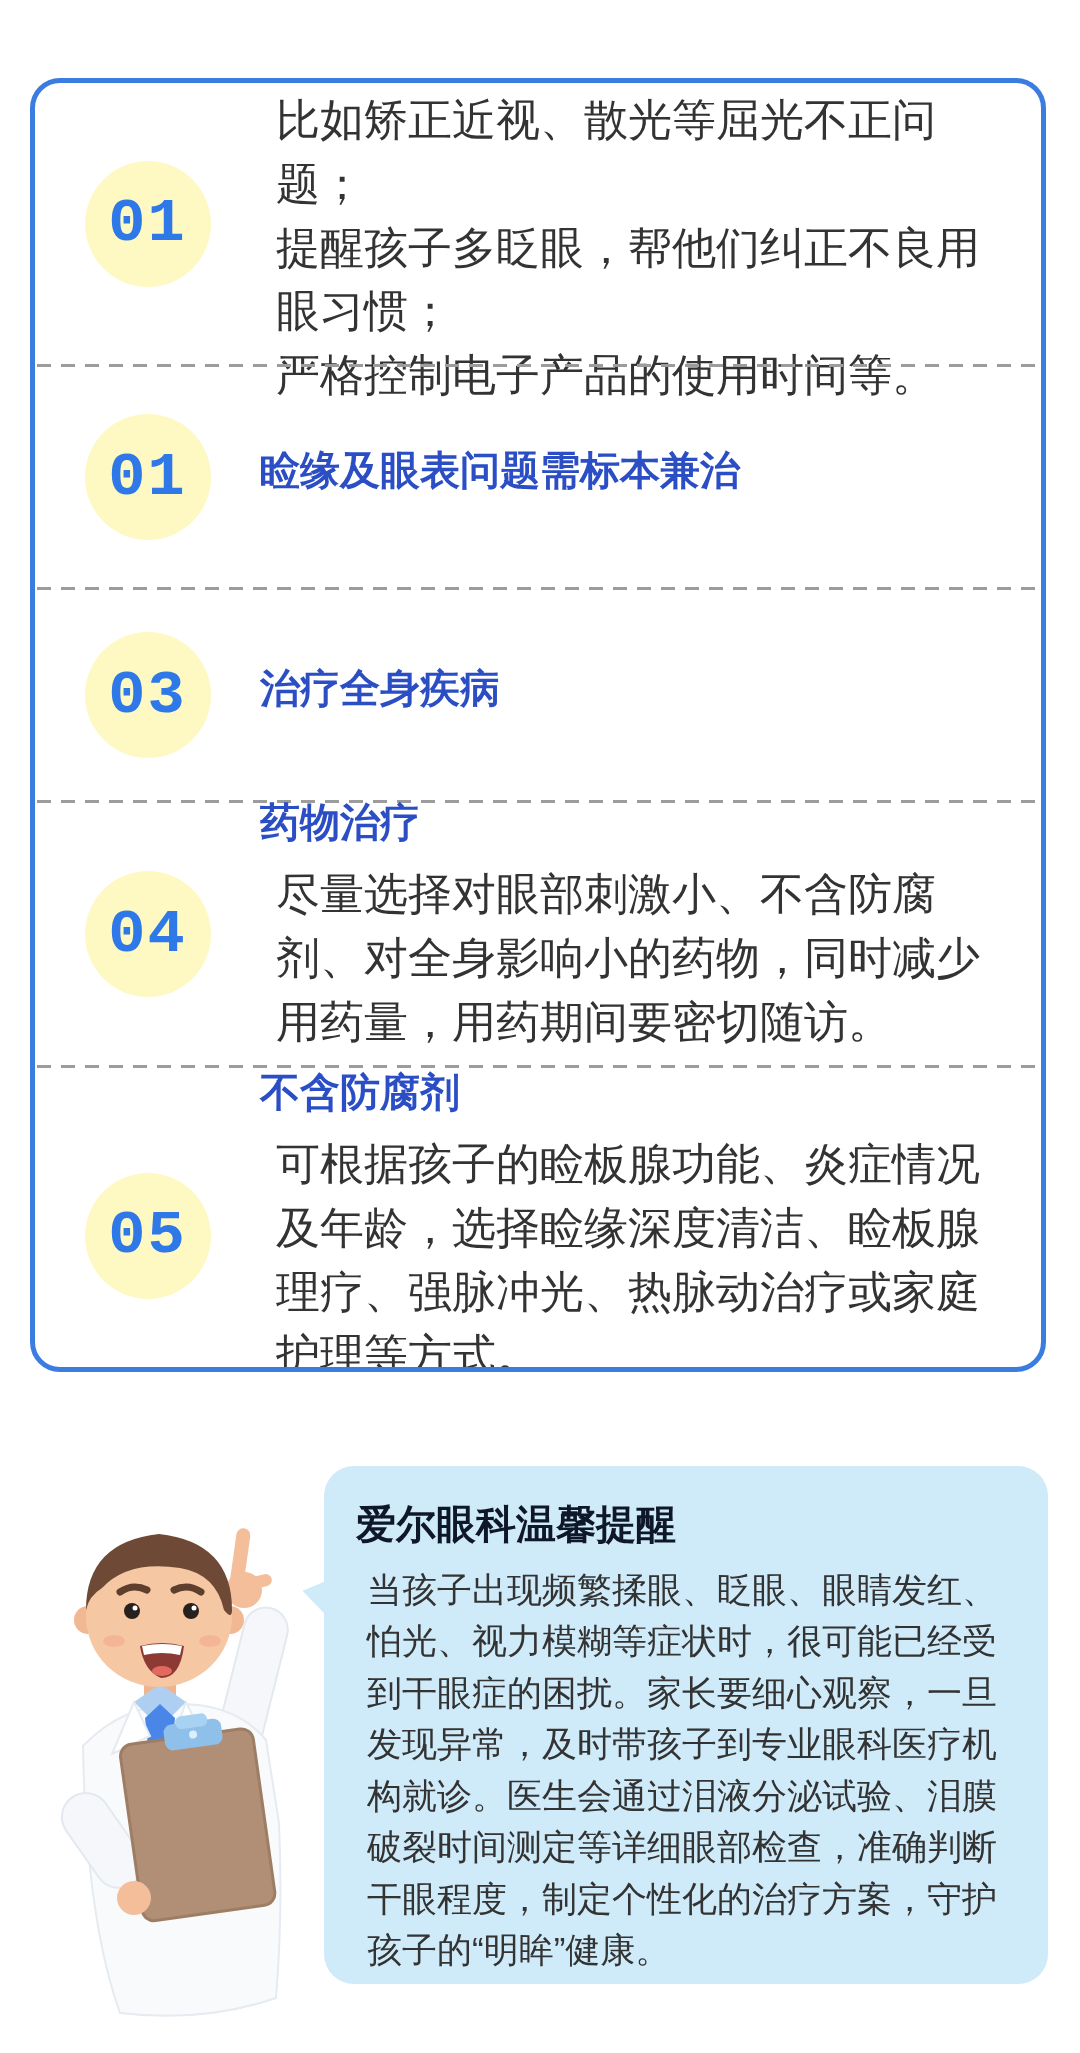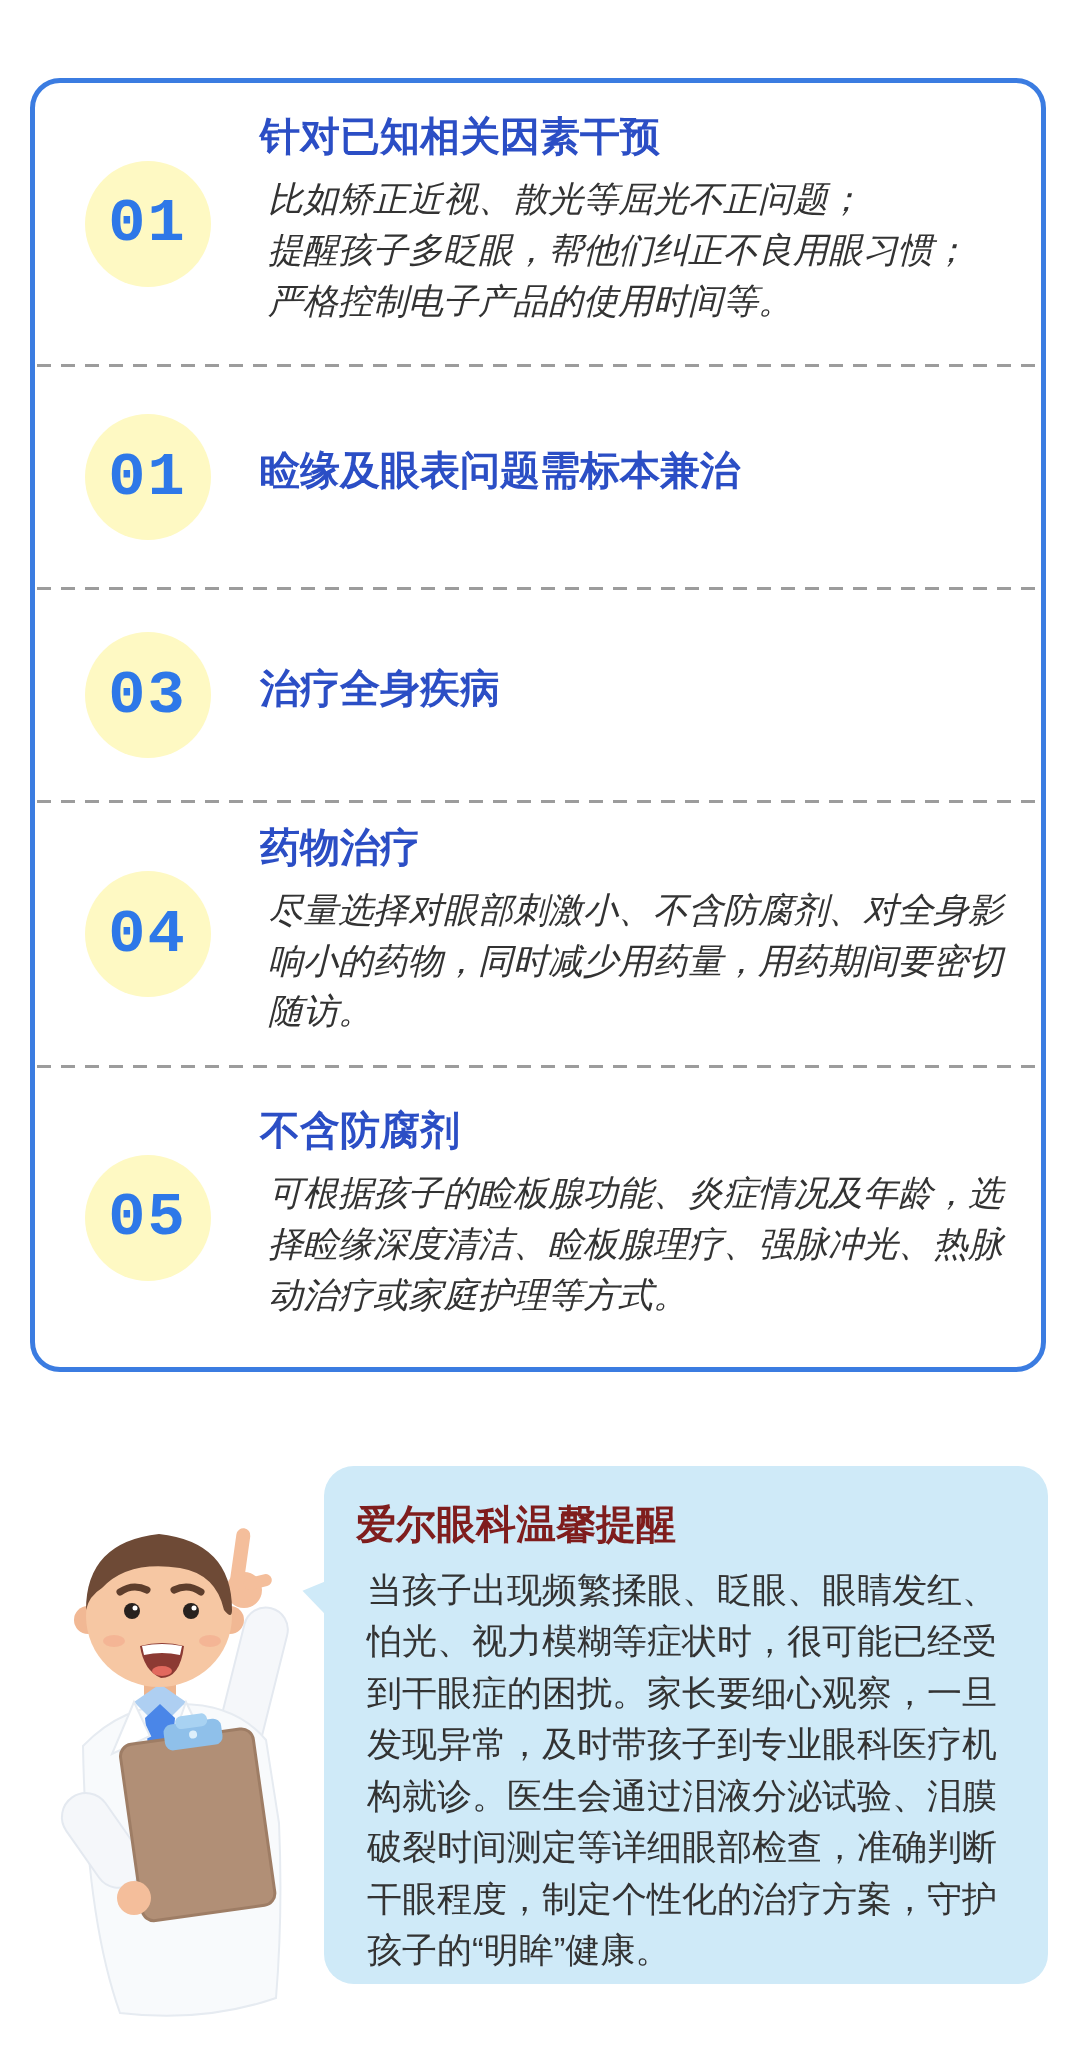--- a/index.html
+++ b/index.html
@@ -42,43 +42,43 @@
     font-family:"Liberation Mono", monospace;
     font-weight:bold; font-size:62px; letter-spacing:2px;
     color:#2e78e8;
   }
   .content-col { flex:1; padding-right:16px; }
   .item-title {
     font-size:40px; font-weight:bold; color:#2b4ec5;
     margin:0 0 14px 0; line-height:1.2;
   }
   .item-body {
-    font-size:35px; color:#333333; line-height:1.45;
-    margin:8px; white-space:pre-line;font-style:italic;
+    font-size:44px; color:#333333; line-height:1.45;
+    margin:16px; white-space:pre-line;
   }
 
   
   .reminder-bubble {
     position:absolute; left:324px; top:1466px;
     width:724px; height:518px;
     box-sizing:border-box;
     background:#cfeaf8;
     border-radius:30px;
     padding:34px 36px 0 32px;
   }
   .bubble-tail {
     position:absolute; left:-22px; top:112px;
     width:0; height:0;
     border-style:solid;
     border-width:14px 26px 22px 0;
     border-color:transparent #cfeaf8 transparent transparent;
     transform:rotate(6deg);
   }
   .reminder-title {
-    font-size:40px; font-weight:bold; color:#7f1d1d;
+    font-size:40px; font-weight:bold; color:#0f172a;
     margin:0 0 16px 0; line-height:1.2;
   }
   .reminder-body {
     font-size:35px; color:#333333; line-height:1.47; margin:11px;
   }
 
   
   .doctor {
     position:absolute; left:28px; top:1488px;
     width:306px; height:560px;

